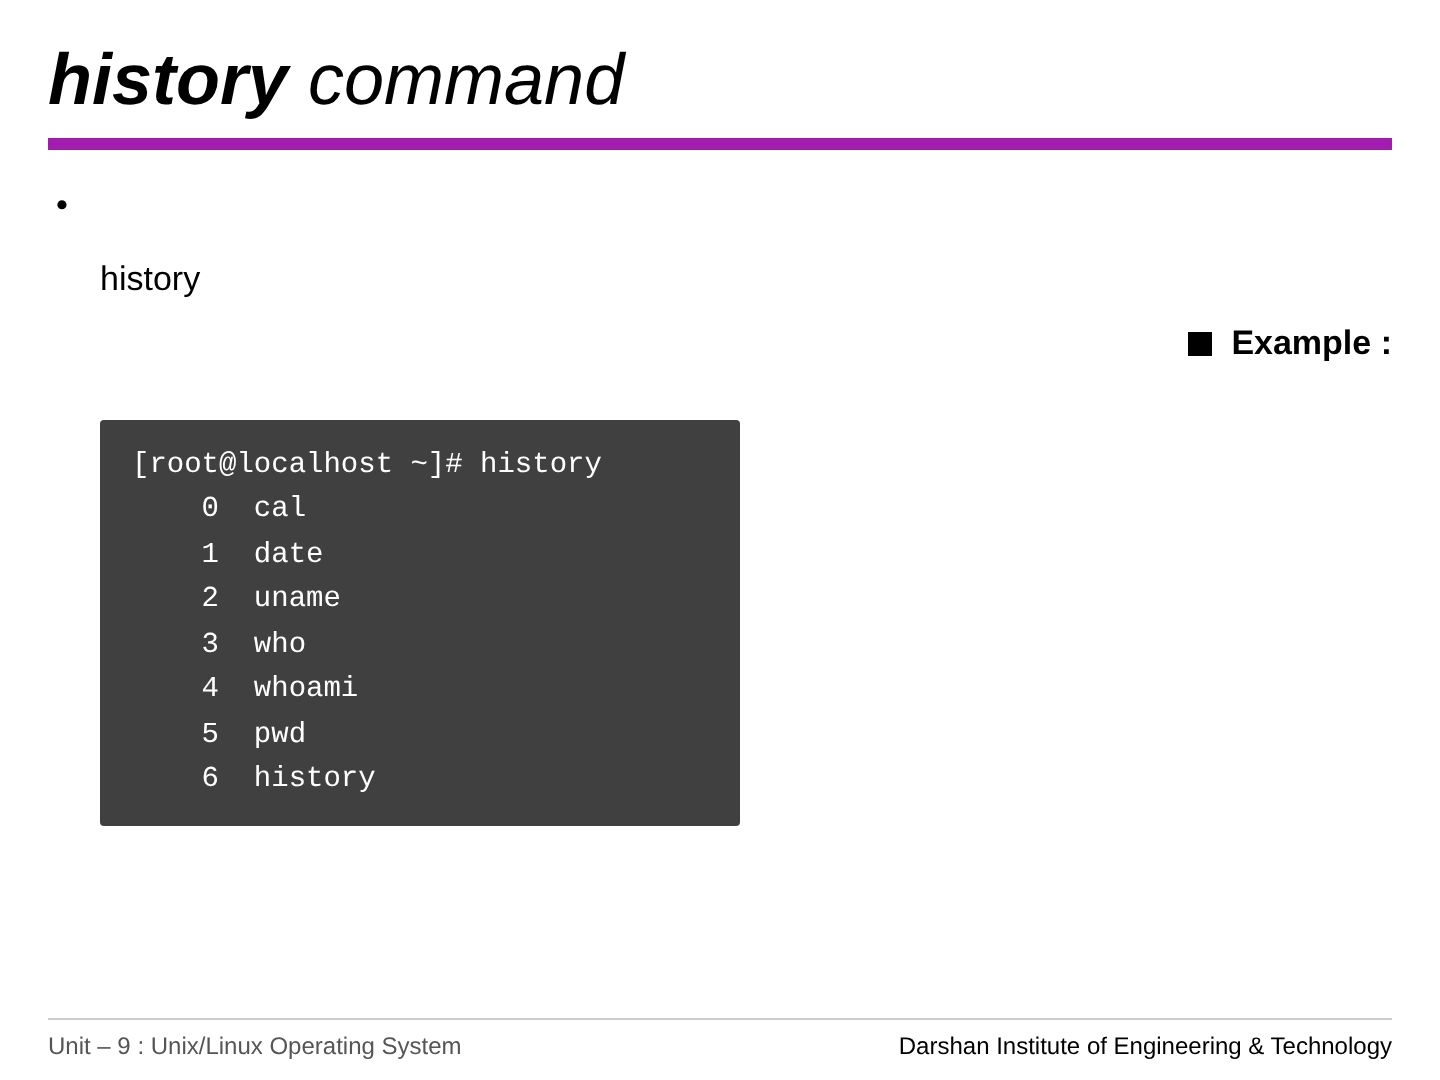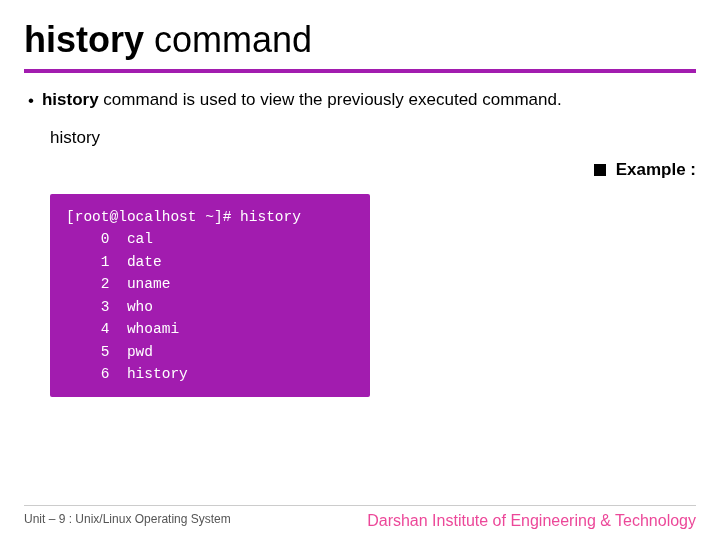--- a/index.html
+++ b/index.html
@@ -19,23 +19,24 @@
 
     .page-container {
       width: 720px;
       height: 540px;
       padding: 18px 24px 10px 24px;
       display: flex;
       flex-direction: column;
     }
 
     .title-section {
-      border-bottom: 4px solid #a21caf;
+      border-bottom: 6px solid #a21caf;
       padding-bottom: 8px;
       margin-bottom: 14px;
+      font-style: italic;
     }
 
     .title {
       font-size: 36px;
       font-weight: normal;
       color: #000000;
       line-height: 1.2;
     }
 
     .title-bold {
@@ -93,25 +94,25 @@
     }
 
     .syntax-block {
       margin-left: 22px;
       margin-bottom: 12px;
       font-size: 17px;
       color: #000000;
     }
 
     .terminal-block {
-      background: #a21caf;
+      background: #404040;
       border-radius: 2px;
       padding: 12px 16px;
       margin-left: 22px;
-      margin-top: 6px;
+      margin-top: 20px;
       display: inline-block;
       min-width: 320px;
     }
 
     .terminal-text {
       font-family: 'Courier New', Courier, monospace;
       font-size: 14.5px;
       color: #ffffff;
       line-height: 1.55;
       white-space: pre;
@@ -119,53 +120,51 @@
 
     .example-section {
       margin-bottom: 8px;
       justify-content: flex-end;
     }
 
     .footer {
       border-top: 1px solid #cccccc;
       display: flex;
       justify-content: space-between;
+      align-items: center;
       padding-top: 6px;
       margin-top: auto;
     }
 
     .footer-left {
       font-size: 12px;
       color: #555555;
     }
 
     .footer-right {
-      font-size: 16px;
-      color: #ec4899;
+      font-size: 12px;
+      color: #000000;
     }
   </style>
 </head>
 <body>
 
 <div class="page-container">
 
   <div class="title-section">
     <h1 class="title">
       <span class="title-bold">history</span><span> command</span>
     </h1>
   </div>
 
   <div class="content-section">
 
     
     <div class="bullet-point">
       <span class="bullet-dot">•</span>
-      <span class="bullet-text">
-        <span class="bold-term">history</span> command is used to view the previously executed command.
-      </span>
     </div>
 
     
     <div class="syntax-block">history</div>
 
     
     <div class="section-item example-section">
       <div class="section-bullet"></div>
       <span class="section-label">Example :</span>
     </div>

